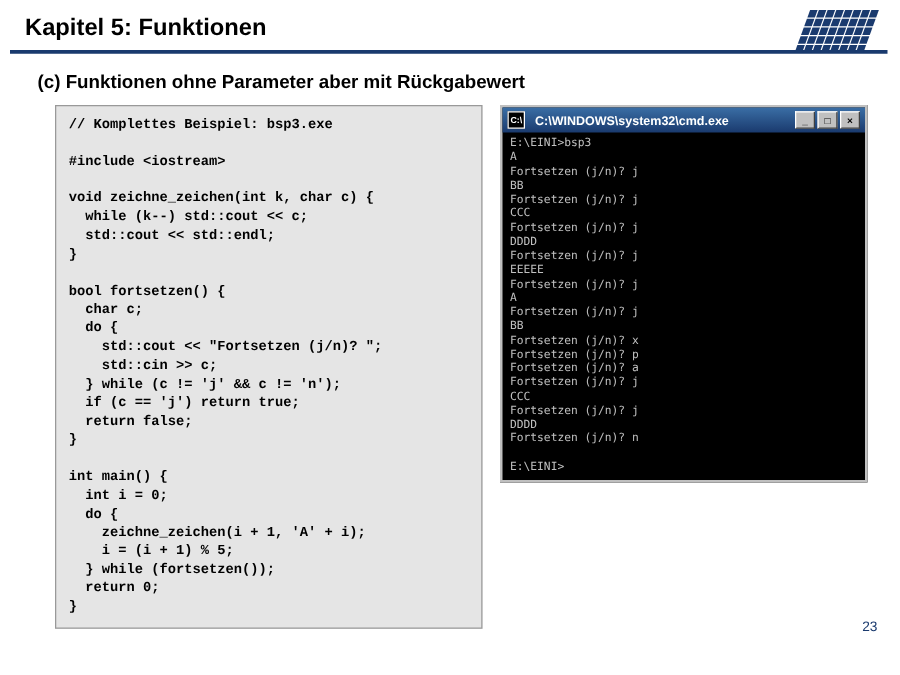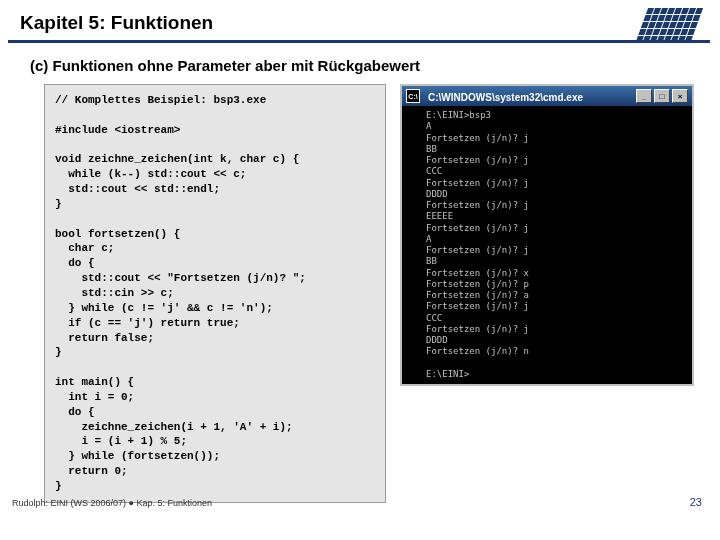--- a/index.html
+++ b/index.html
@@ -10,21 +10,21 @@
 .logo-grid{display:grid;grid-template-columns:repeat(8,5.5px);grid-template-rows:repeat(5,5.5px);gap:1.5px;transform:skewX(-20deg)}
 .logo-grid div{background:#1a3a6e}
 .subtitle{font-size:15px;font-weight:bold;padding:14px 30px 10px}
 .content{position:relative;margin:0 44px}
 .code{background:#e5e5e5;border:1px solid #999;padding:8px 10px;font-family:"Courier New",monospace;font-size:11px;font-weight:bold;line-height:1.35;width:320px;white-space:pre}
 .cmd{position:absolute;top:0;right:-18px;width:290px;background:#000;border:2px solid #c0c0c0;font-family:"Lucida Console",monospace;font-size:9.0px}
 .cmd-title{background:linear-gradient(#3a6ea5,#1a3a6e);color:#fff;padding:3px 4px;display:flex;align-items:flex-end;gap:8px;font-family:Tahoma,sans-serif;font-size:10px;font-weight:bold}
 .cmd-ico{width:12px;height:12px;background:#000;border:1px solid #fff;display:inline-flex;align-items:center;justify-content:center;font-size:7px;color:#fff}
 .cmd-btns{margin-left:auto;display:flex;gap:2px}
 .cmd-btn{width:14px;height:12px;background:#c0c0c0;border:1px solid #fff;border-right-color:#404040;border-bottom-color:#404040;font-size:8px;display:flex;align-items:center;justify-content:center;color:#000;font-weight:bold}
-.cmd-body{color:#c0c0c0;padding:4px 24px;line-height:1.25;white-space:pre}
+.cmd-body{color:#c0c0c0;padding:4px 6px;line-height:1.25;white-space:pre}
 .footer{position:absolute;bottom:8px;left:12px;font-size:9px;color:#333}
 .pagenum{position:absolute;bottom:8px;right:18px;font-size:11px;color:#1a3a6e}
 </style>
 </head>
 <body>
 
 <div class="slide">
 <div class="logo">
       <div class="logo-grid">
 <div></div>
@@ -129,15 +129,14 @@
 Fortsetzen (j/n)? a
 Fortsetzen (j/n)? j
 CCC
 Fortsetzen (j/n)? j
 DDDD
 Fortsetzen (j/n)? n
 
 E:\EINI&gt;</div>
 </div>
 </div>
-<div class="footer">Rudolph: EINI (WS 2006/07)  ●  Kap. 5: Funktionen</div>
 <div class="pagenum">23</div>
 </div>
 
 </body></html>

